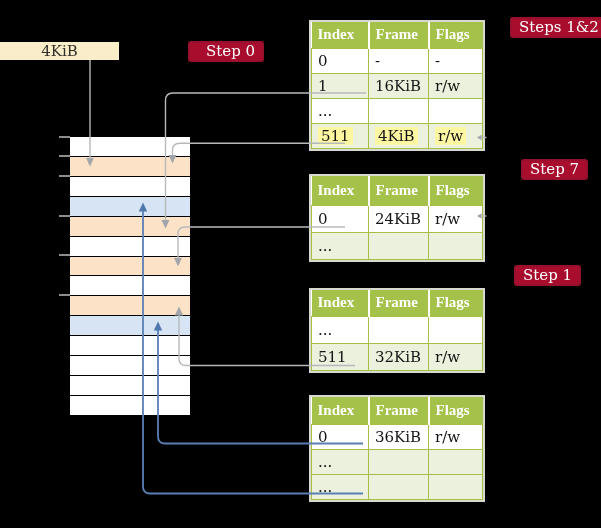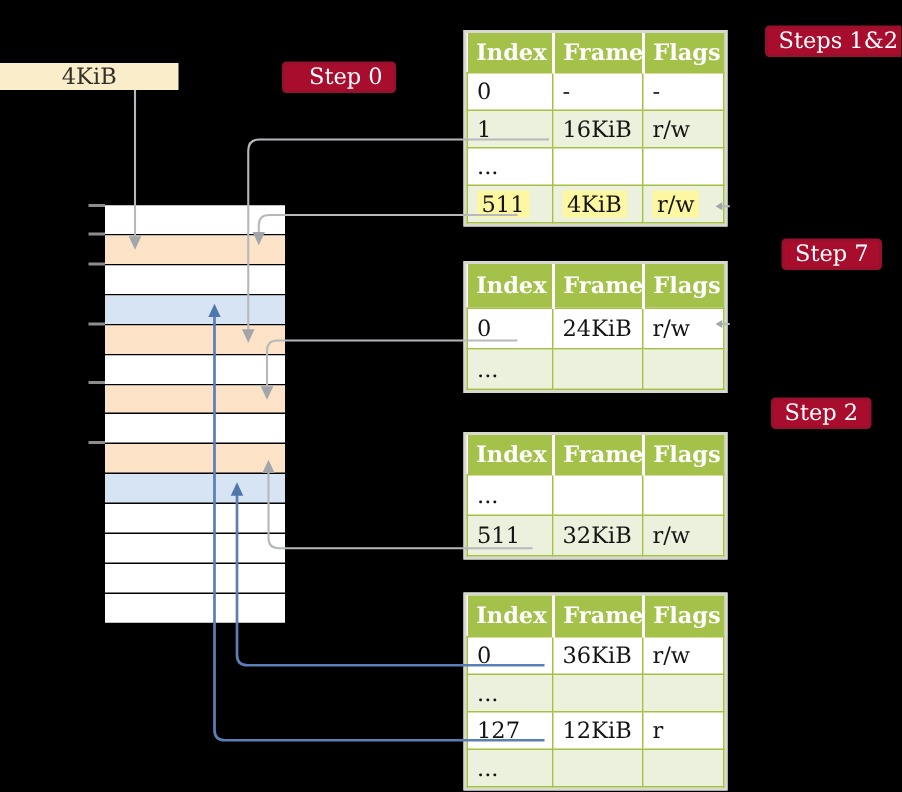--- a/index.html
+++ b/index.html
@@ -28,21 +28,21 @@
   .mrow.pagetable{background:#fce3c7;}
   .mrow.mapped{background:#d7e4f4;}
   .tick{position:absolute;left:59px;width:11px;height:2px;background:#8d8d8d;}
 
   
   .ptable{position:absolute;background:#fff;border:2px solid #d7d9ce;}
   .ptable table{border-collapse:collapse;table-layout:fixed;width:171px;}
   .ptable td{border:1.4px solid #a5c043;font-size:15px;color:#141414;padding:0 0 0 6px;
              overflow:hidden;white-space:nowrap;}
   .ptable th{background:#a4c14a;color:#fff;font-size:15px;font-weight:bold;text-align:left;
-             padding:0 0 0 6px;border:none;border-right:2px solid #fff;}
+             padding:0 0 0 6px;border:none;border-right:2px solid #fff;font-family:Liberation Serif, serif;}
   .ptable th:last-child{border-right:none;margin-top:16px;}
   .ptable tr.sage td{background:#ebf1dd;}
   .hl{background:#fdf7a1;padding:0 3px;}
   .t1{left:309px;top:20px;}  .t1 tr{height:25px;} .t1 tr.head{height:26px;}
   .t2{left:309px;top:174px;} .t2 tr{height:27px;} .t2 tr.head{height:29px;}
   .t3{left:309px;top:288px;} .t3 tr{height:27px;} .t3 tr.head{height:26px;}
   .t4{left:309px;top:395px;} .t4 tr{height:25px;} .t4 tr.head{height:27px;}
 
   
   .overlay{position:absolute;left:0;top:0;width:601px;height:528px;pointer-events:none;z-index:5;}
@@ -52,21 +52,21 @@
 
 <div id="stage">
 
   <div class="kib-box">
     <span>4KiB</span>
   </div>
 
   <div class="badge b-step0">Step 0</div>
   <div class="badge b-steps12">Steps 1&amp;2</div>
   <div class="badge b-step3">Step 7</div>
-  <div class="badge b-step4">Step 2</div>
+  <div class="badge b-step4">Step 1</div>
 
   <div class="memcol">
       <div class="mrow free"></div>
       <div class="mrow pagetable"></div>
       <div class="mrow free"></div>
       <div class="mrow mapped"></div>
       <div class="mrow pagetable"></div>
       <div class="mrow free"></div>
       <div class="mrow pagetable"></div>
       <div class="mrow free"></div>
@@ -184,25 +184,20 @@
       </tr>
       <tr>
         <td>0</td>
         <td>36KiB</td>
         <td>r/w</td>
       </tr>
       <tr class="sage">
         <td>...</td>
         <td></td>
         <td></td>
-      </tr>
-      <tr>
-        <td>127</td>
-        <td>12KiB</td>
-        <td>r</td>
       </tr>
       <tr class="sage">
         <td>...</td>
         <td></td>
         <td></td>
       </tr>
     </tbody>
       </table>
   </div>
 

